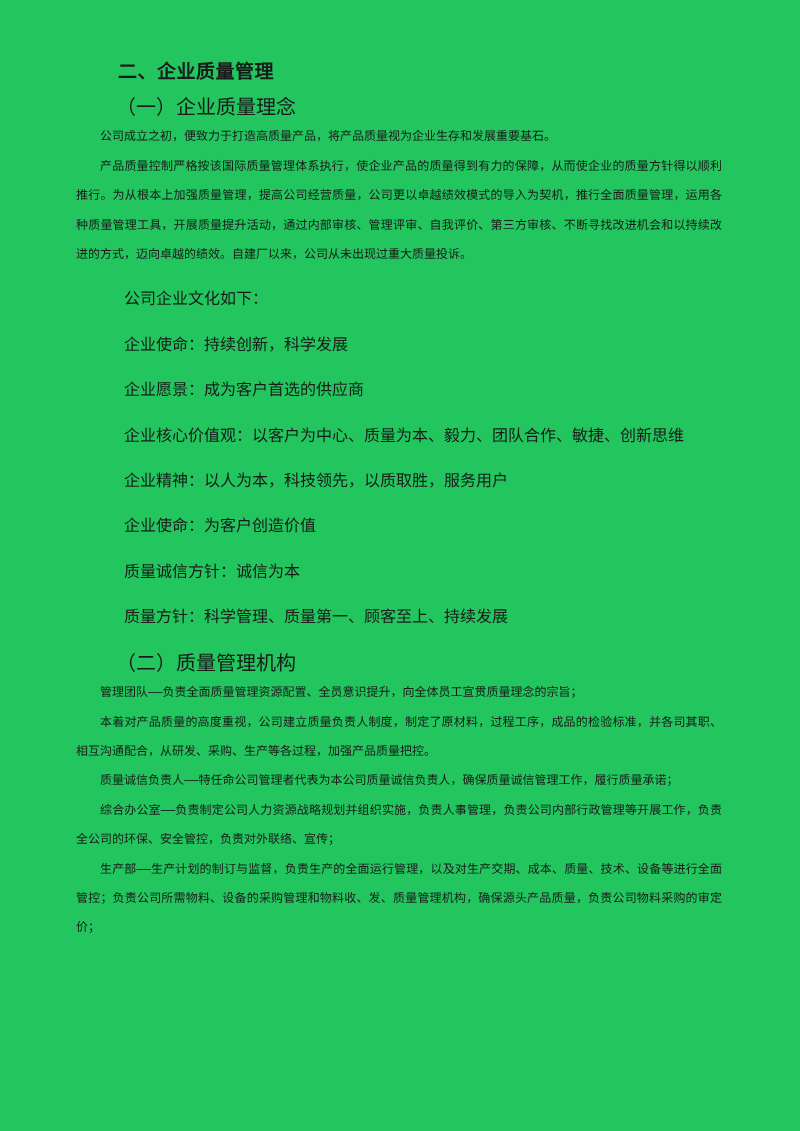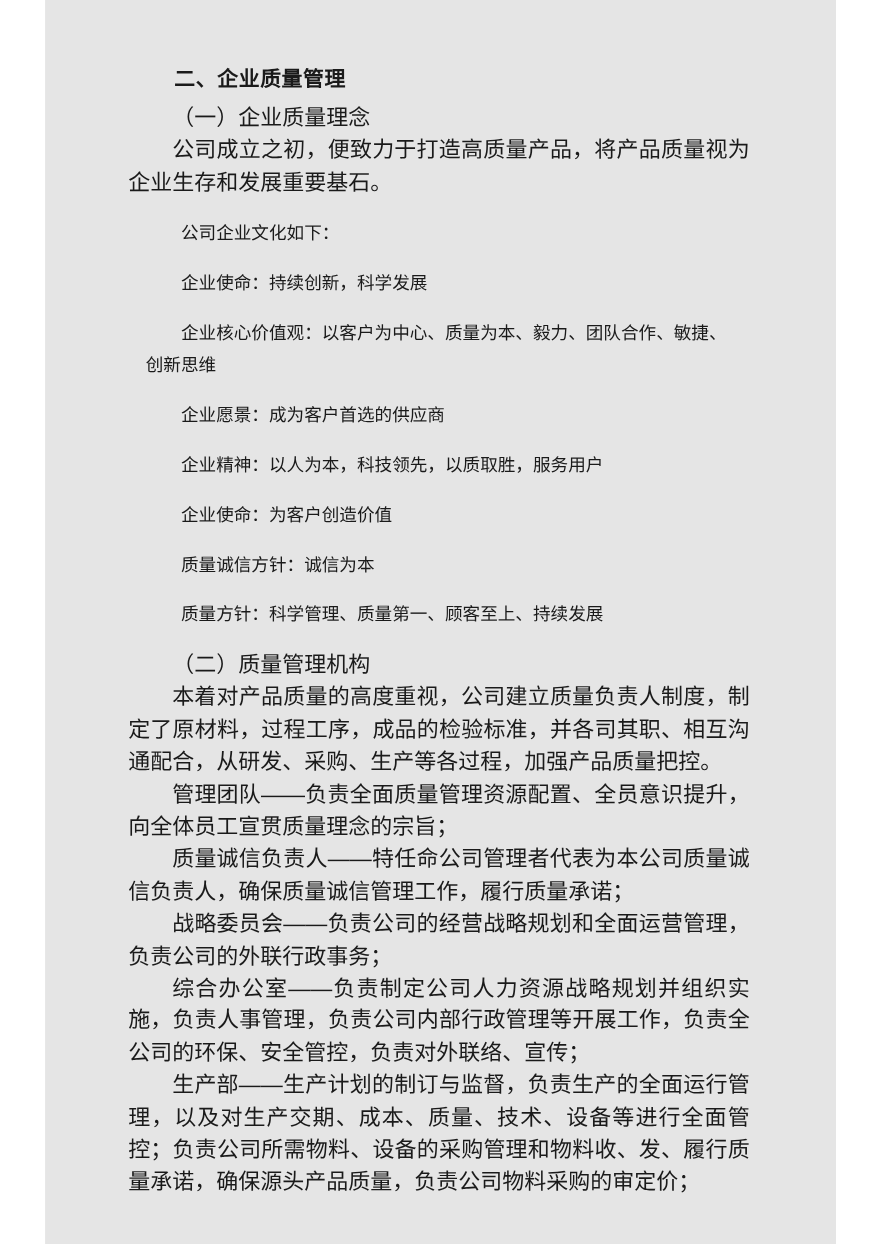--- a/index.html
+++ b/index.html
@@ -2,48 +2,48 @@
 <html lang="zh-CN"><head>
 <meta charset="utf-8">
 <style>
   html, body {
     margin: 0;
     padding: 0;
     background: #ffffff;
   }
   .doc-page {
     position: relative;
-    width: 719px;
+    width: 800px;
     height: 1131px;
     box-sizing: border-box;
     margin: 0 auto;
     padding: 52px 78px 0 76px;
-    background: #e5e5e5;
+    background: #22c55e;
     color: #1a1a1a;
-    font-family: Liberation Sans, sans-serif;
+    font-family: Liberation Mono, monospace;
     overflow: hidden;
   }
   .doc-title {
     margin: 0;
     font-size: 19px;
     font-weight: 700;
     line-height: 42px;
     text-indent: 42px;
     letter-spacing: 0.5px;
   }
   .doc-heading {
     margin: 0;
     font-size: 20px;
     font-weight: 400;
     line-height: 29.4px;
     text-indent: 2em;
   }
   .doc-para {
     margin: 0;
-    font-size: 20px;
+    font-size: 12px;
     font-weight: 400;
     line-height: 29.4px;
     text-indent: 2em;
     text-align: justify;
   }
   .doc-line {
     margin: 16px;
     font-size: 16px;
     font-weight: 400;
     line-height: 29.4px;
@@ -53,32 +53,32 @@
 </head>
 <body>
 
 <div class="doc-page">
 
   <h1 class="doc-title">二、企业质量管理</h1>
 
   <p class="doc-heading">（一）企业质量理念</p>
 
   <p class="doc-para">公司成立之初，便致力于打造高质量产品，将产品质量视为企业生存和发展重要基石。</p>
+  <p class="doc-para">产品质量控制严格按该国际质量管理体系执行，使企业产品的质量得到有力的保障，从而使企业的质量方针得以顺利推行。为从根本上加强质量管理，提高公司经营质量，公司更以卓越绩效模式的导入为契机，推行全面质量管理，运用各种质量管理工具，开展质量提升活动，通过内部审核、管理评审、自我评价、第三方审核、不断寻找改进机会和以持续改进的方式，迈向卓越的绩效。自建厂以来，公司从未出现过重大质量投诉。</p>
 
   <p class="doc-line">公司企业文化如下：</p>
   <p class="doc-line">企业使命：持续创新，科学发展</p>
+  <p class="doc-line">企业愿景：成为客户首选的供应商</p>
   <p class="doc-line">企业核心价值观：以客户为中心、质量为本、毅力、团队合作、敏捷、创新思维</p>
-  <p class="doc-line">企业愿景：成为客户首选的供应商</p>
   <p class="doc-line">企业精神：以人为本，科技领先，以质取胜，服务用户</p>
   <p class="doc-line">企业使命：为客户创造价值</p>
   <p class="doc-line">质量诚信方针：诚信为本</p>
   <p class="doc-line">质量方针：科学管理、质量第一、顾客至上、持续发展</p>
 
   <p class="doc-heading">（二）质量管理机构</p>
 
+  <p class="doc-para">管理团队——负责全面质量管理资源配置、全员意识提升，向全体员工宣贯质量理念的宗旨；</p>
   <p class="doc-para">本着对产品质量的高度重视，公司建立质量负责人制度，制定了原材料，过程工序，成品的检验标准，并各司其职、相互沟通配合，从研发、采购、生产等各过程，加强产品质量把控。</p>
-  <p class="doc-para">管理团队——负责全面质量管理资源配置、全员意识提升，向全体员工宣贯质量理念的宗旨；</p>
   <p class="doc-para">质量诚信负责人——特任命公司管理者代表为本公司质量诚信负责人，确保质量诚信管理工作，履行质量承诺；</p>
-  <p class="doc-para">战略委员会——负责公司的经营战略规划和全面运营管理，负责公司的外联行政事务；</p>
   <p class="doc-para">综合办公室——负责制定公司人力资源战略规划并组织实施，负责人事管理，负责公司内部行政管理等开展工作，负责全公司的环保、安全管控，负责对外联络、宣传；</p>
-  <p class="doc-para">生产部——生产计划的制订与监督，负责生产的全面运行管理，以及对生产交期、成本、质量、技术、设备等进行全面管控；负责公司所需物料、设备的采购管理和物料收、发、履行质量承诺，确保源头产品质量，负责公司物料采购的审定价；</p>
+  <p class="doc-para">生产部——生产计划的制订与监督，负责生产的全面运行管理，以及对生产交期、成本、质量、技术、设备等进行全面管控；负责公司所需物料、设备的采购管理和物料收、发、质量管理机构，确保源头产品质量，负责公司物料采购的审定价；</p>
 
 </div>
 
 </body></html>

